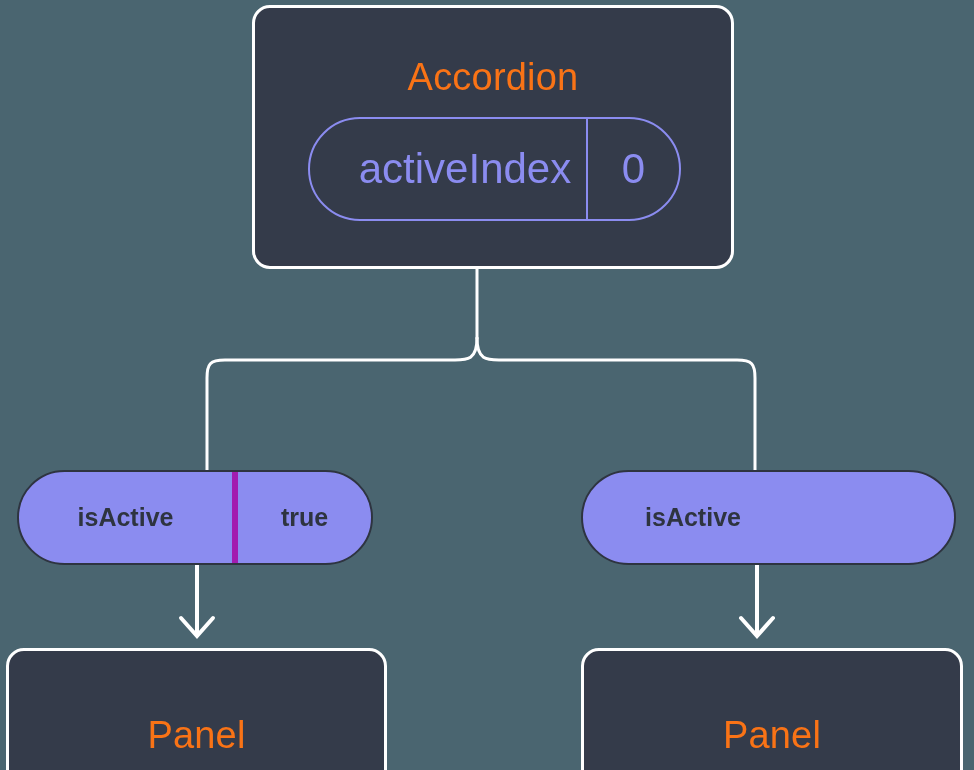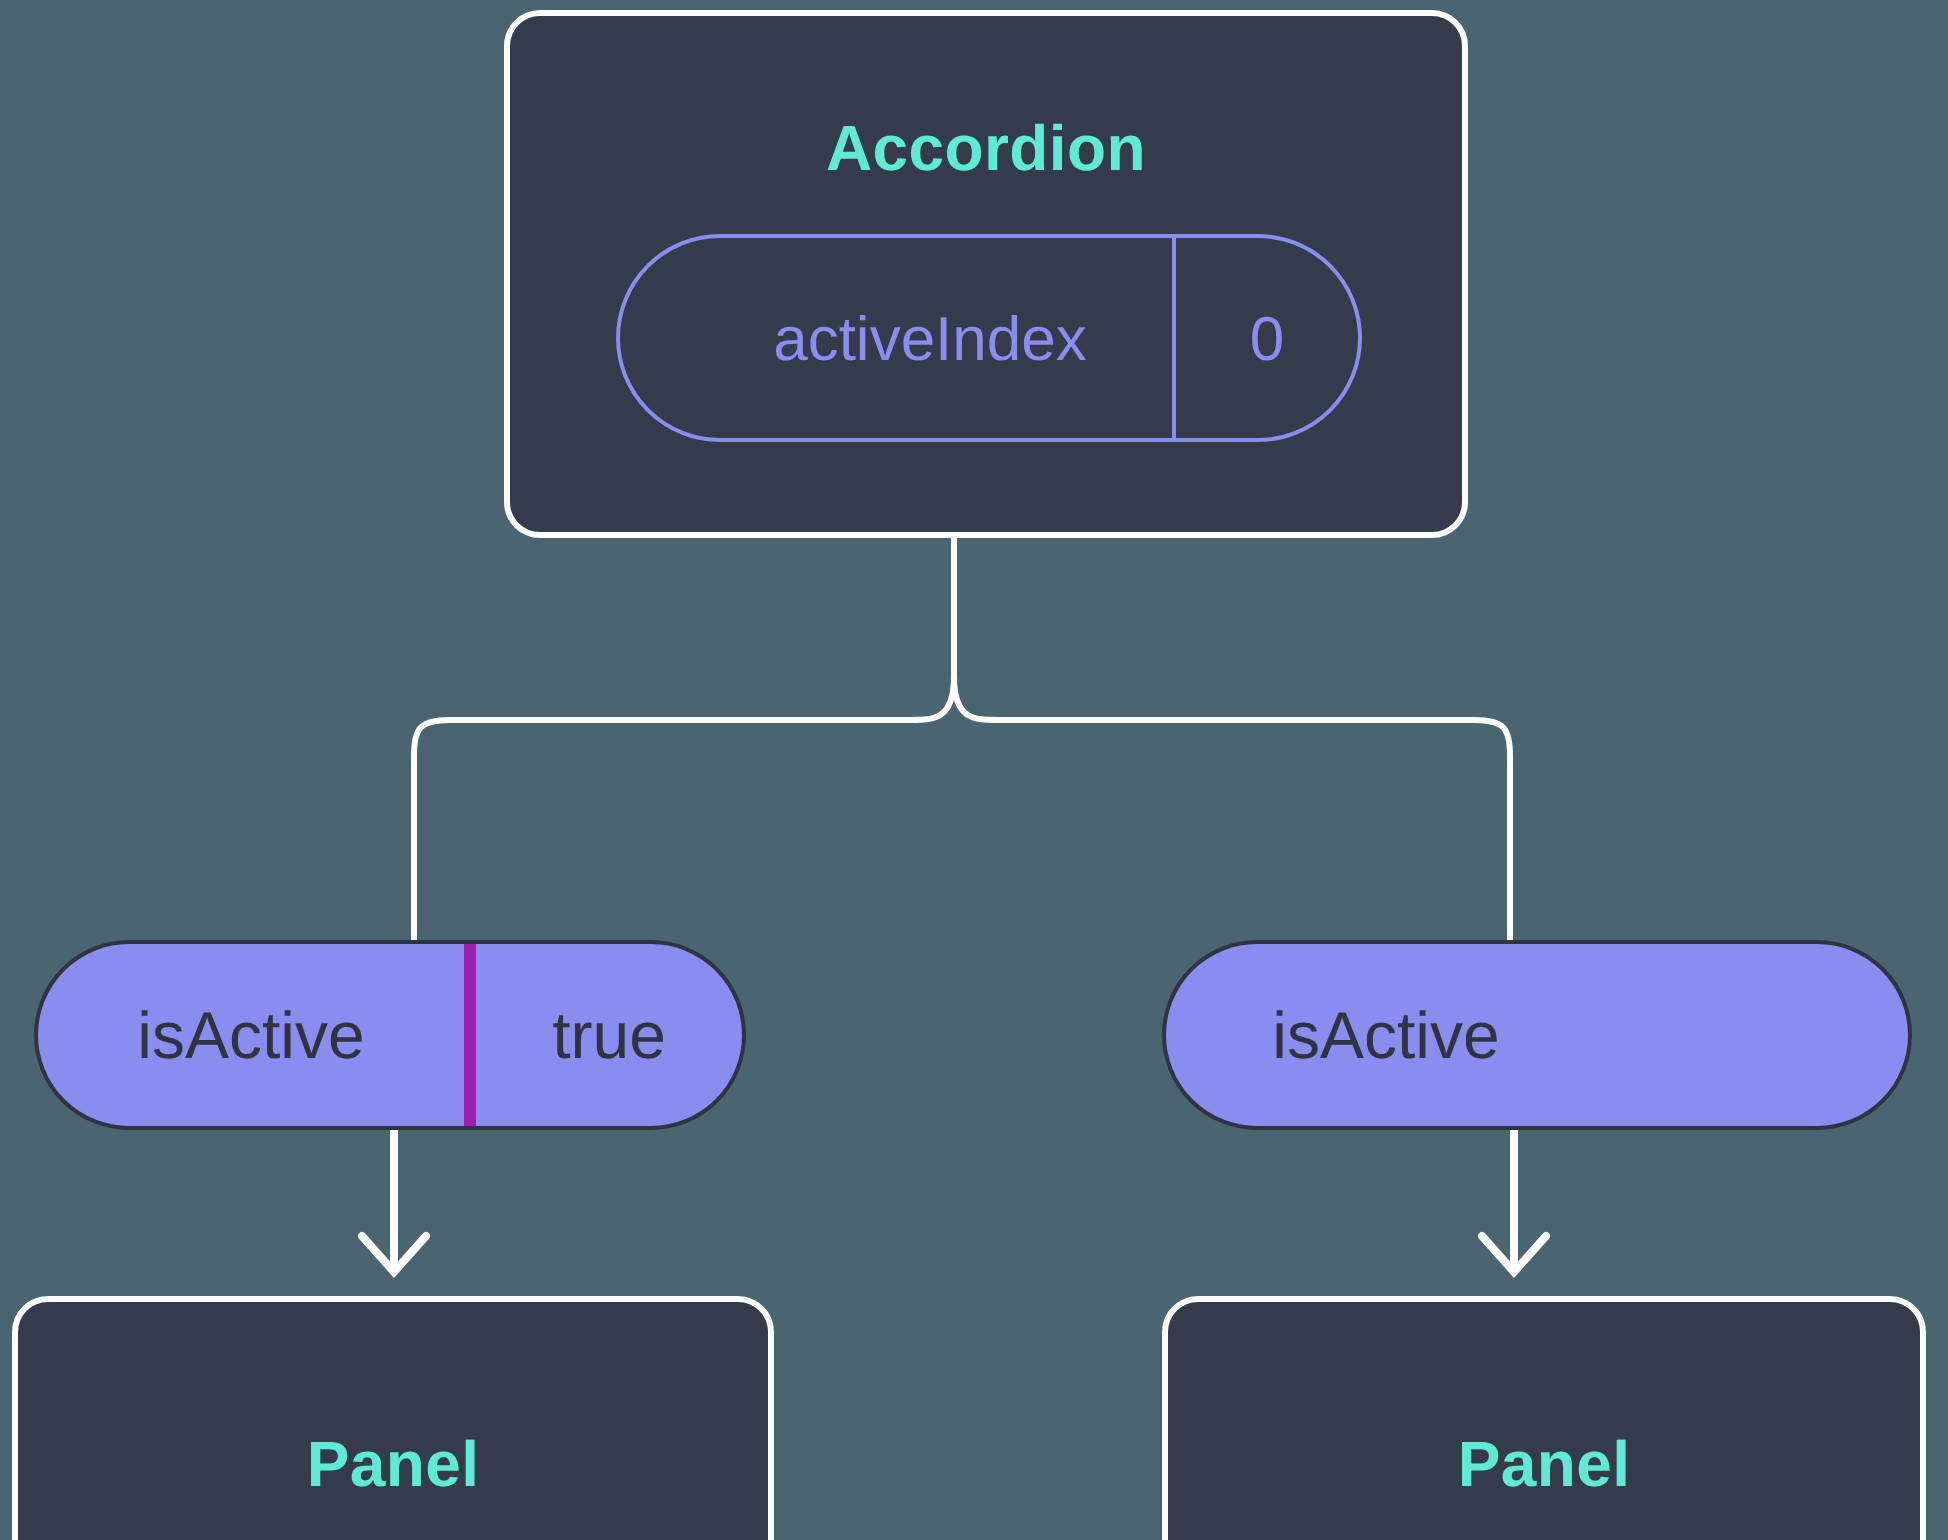--- a/index.html
+++ b/index.html
@@ -37,23 +37,23 @@
     position: absolute;
     box-sizing: border-box;
     background: #343b4a;
     border: 3px solid #ffffff;
     border-radius: 18px;
     display: flex;
     flex-direction: column;
     align-items: center;
   }
   .node-title {
-    color: #5eead4;
-    font-size: 32px;
-    font-weight: 700;
+    color: #f97316;
+    font-size: 38px;
+    font-weight: 400;
     letter-spacing: 0.2px;
     line-height: 1;
     white-space: nowrap;
   }
 
   
   #accordion-box {
     left: 252px;
     top: 5px;
     width: 482px;
@@ -85,21 +85,21 @@
     border: 2px solid #8b8cf0;
     border-radius: 9999px;
     color: #8b8cf0;
     overflow: hidden;
   }
   .pill-outline .pill-key,
   .pill-outline .pill-val {
     display: flex;
     align-items: center;
     justify-content: center;
-    font-size: 31px;
+    font-size: 42px;
     line-height: 1;
     white-space: nowrap;
   }
   .pill-outline .pill-key {
     flex: 0 0 276px;
     padding-left: 34px;
     box-sizing: border-box;
     justify-content: center;
   }
   .pill-outline .pill-val {
@@ -124,23 +124,24 @@
     border-radius: 9999px;
     color: #2e3440;
     overflow: hidden;
     z-index: 3;
   }
   .pill-filled .pill-key,
   .pill-filled .pill-val {
     display: flex;
     align-items: center;
     justify-content: center;
-    font-size: 33px;
+    font-size: 25px;
     line-height: 1;
     white-space: nowrap;
+    font-weight: bold;
   }
   .pill-filled .pill-key {
     box-sizing: border-box;
   }
   .pill-filled .pill-val {
     flex: 1 1 auto;
     border-left: 6px solid #a21caf;
   }
   #is-active-pill-left {
     left: 17px;

